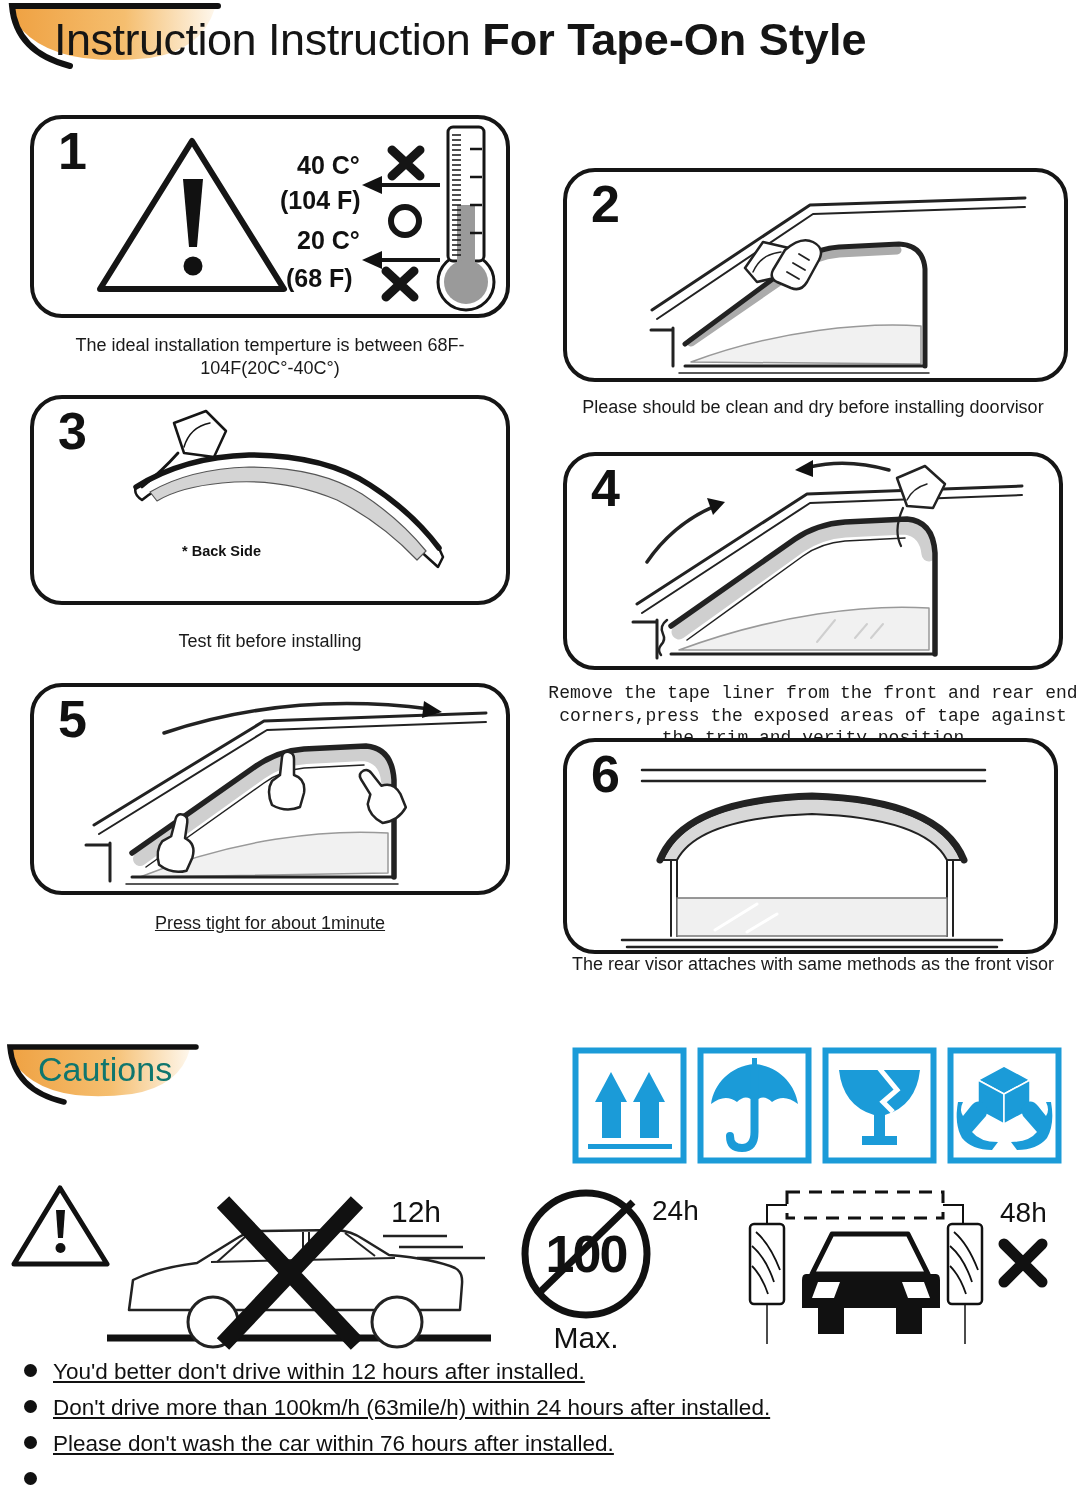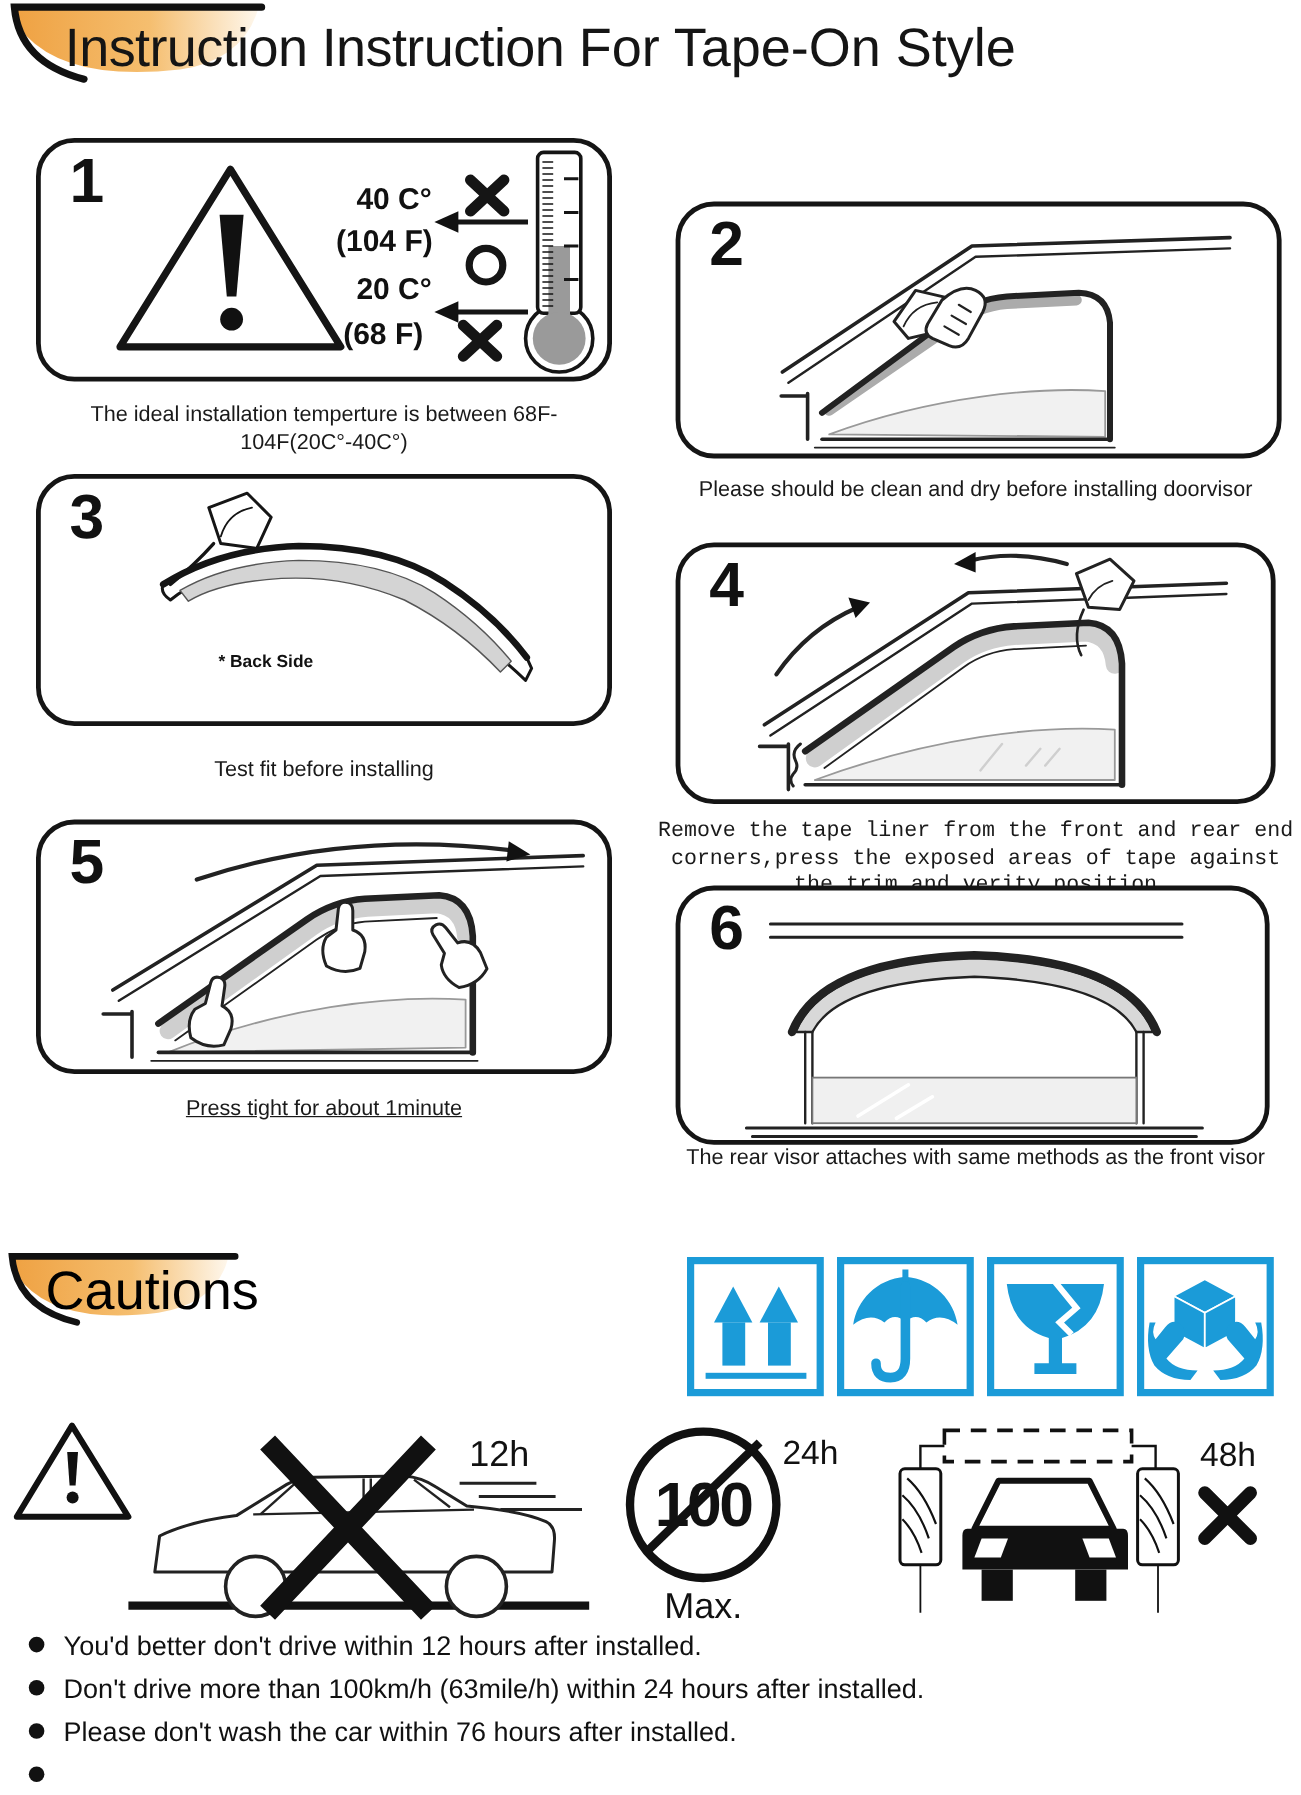--- a/index.html
+++ b/index.html
@@ -7,40 +7,40 @@
   body { font-family:"Liberation Sans", sans-serif; color:#111; }
   #page {
     position:relative; width:1084px; height:1496px; background:#fff; overflow:hidden;
   }
   .abs { position:absolute; }
   
   #title {
     position:absolute; left:54px; top:14px; font-size:45px; white-space:nowrap;
     letter-spacing:-0.5px; color:#151515;
   }
-  #title .bold { font-weight:normal; letter-spacing:0; }
+  #title .bold { font-weight:bold; letter-spacing:0; }
   
   .panel {
     position:absolute; border:4px solid #151515; border-radius:32px; background:#fff;
   }
   .panel .num {
     position:absolute; left:24px; top:4px; font-size:52px; font-weight:bold; color:#111;
     line-height:1.1;
   }
   .panel svg.art { position:absolute; left:0; top:0; width:100%; height:100%; }
   .caption {
     position:absolute; text-align:center; font-size:18px; line-height:1.25; color:#1a1a1a;
   }
   svg text { font-family:"Liberation Sans", sans-serif; fill:#111; }
   
-  #cautions-heading { position:absolute; left:38px; top:1050px; font-size:45px; color:#000000; }
+  #cautions-heading { position:absolute; left:38px; top:1050px; font-size:34px; color:#0f766e; }
   #icon-row { position:absolute; left:571px; top:1046px; display:flex; gap:8px; }
   
   #bullets { position:absolute; left:16px; top:1358px; width:1060px; }
-  .bullet { display:flex; align-items:flex-start; margin-bottom:9px; font-size:22.5px; line-height:1.2; }
+  .bullet { display:flex; align-items:flex-start; margin-bottom:9px; font-size:22.5px; line-height:1.2;text-decoration:underline; }
   .bullet .dot { width:13px; height:13px; border-radius:50%; background:#111; margin:6px 16px 0 8px; flex:0 0 13px; }
 </style>
 </head>
 <body>
 
 <div id="page">
 
   <svg class="abs" style="left:0;top:0" width="320" height="85" viewBox="0 0 320 85">
     <defs>
       <linearGradient id="og" x1="0" y1="0" x2="1" y2="0">

